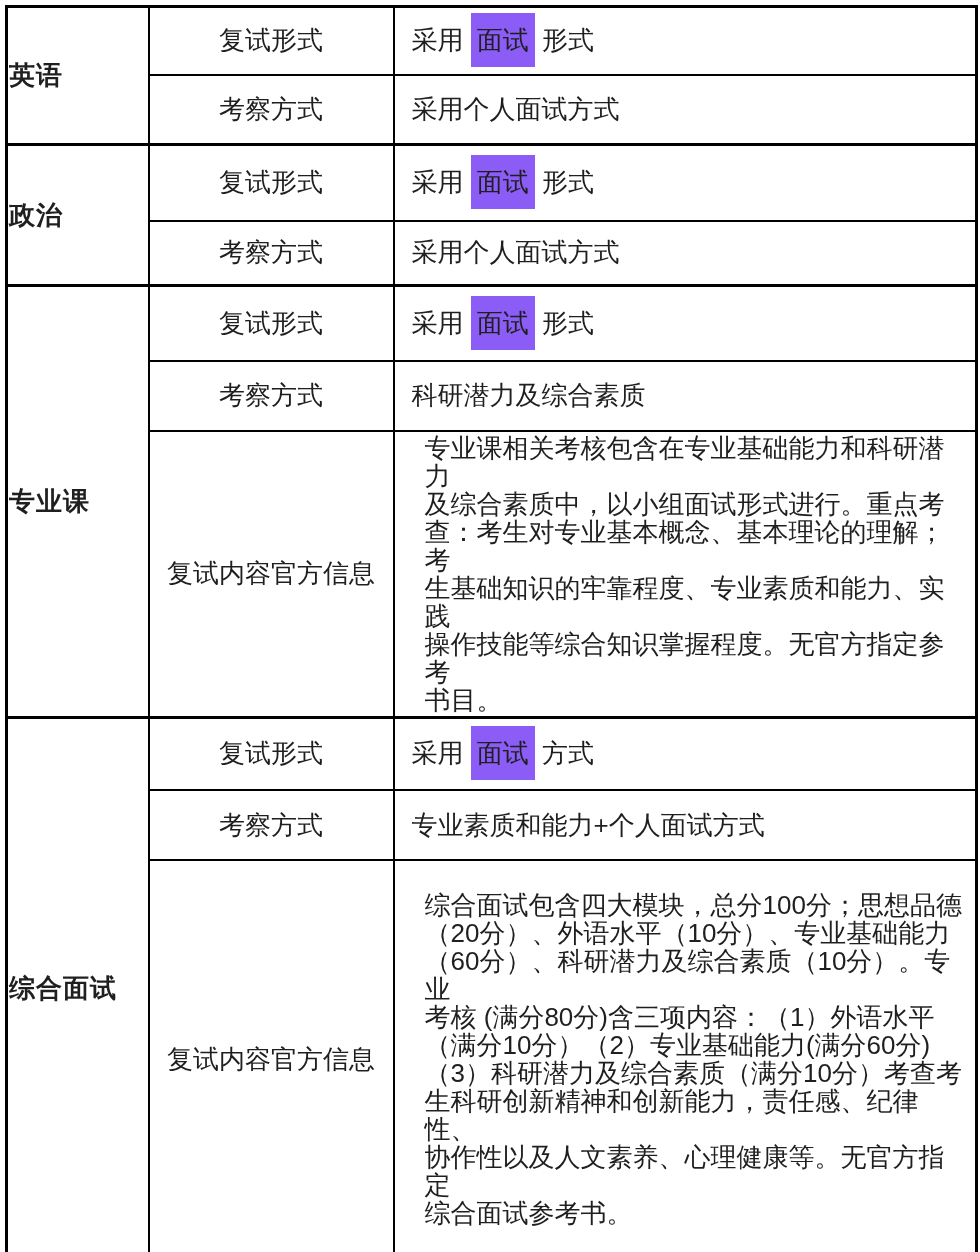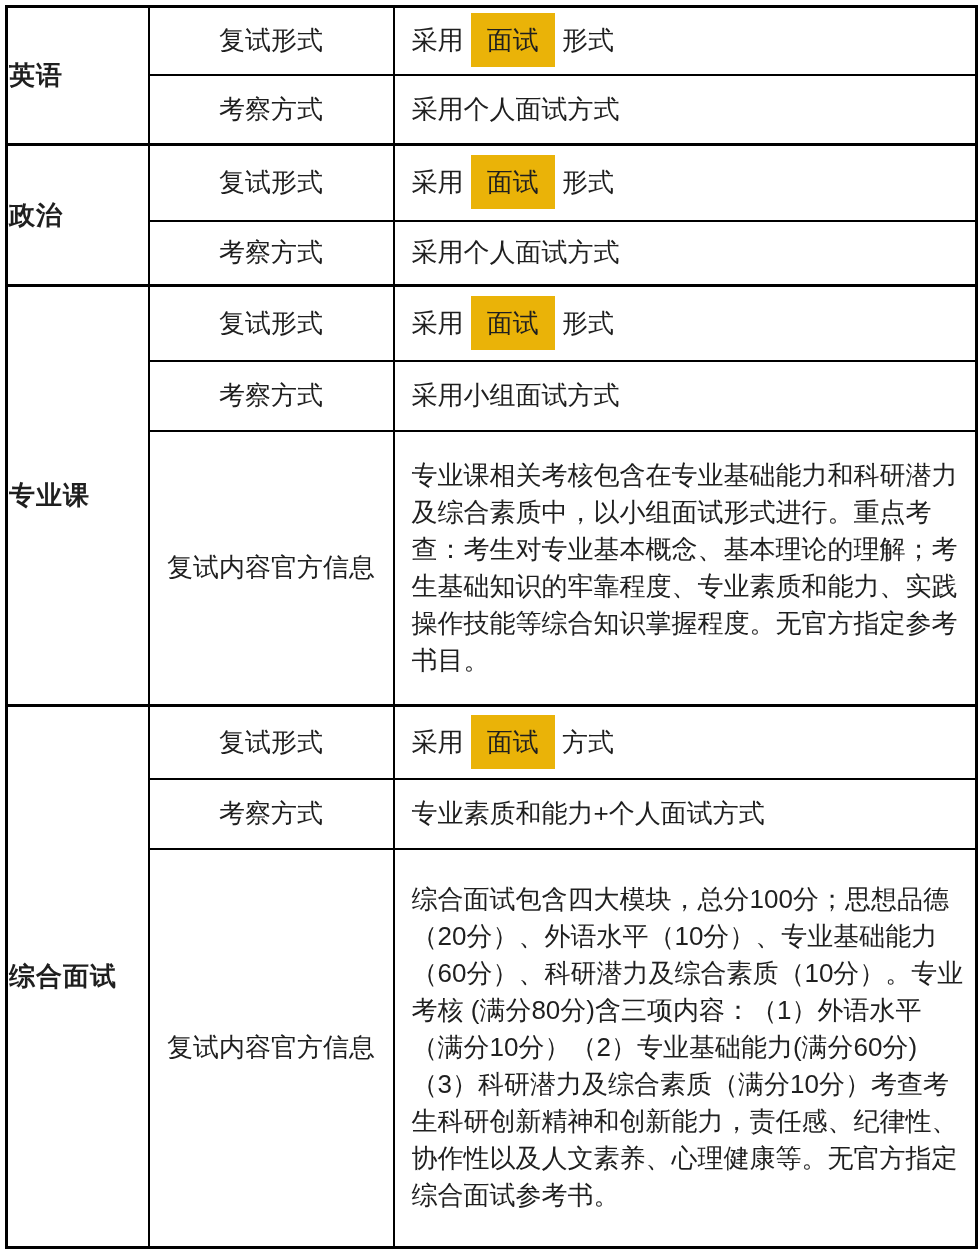--- a/index.html
+++ b/index.html
@@ -41,28 +41,28 @@
   }
   td.rowlabel {
     text-align: center;
     margin-top: 41px;
   }
   td.content {
     text-align: left;
     padding: 0 10px 0 17px;
   }
   td.para {
-    line-height: 37px;
+    line-height: 28px;
     white-space: pre-line;
-    padding: 2px 8px 2px 17px;
+    padding: 2px 8px 2px 30px;
   }
   mark.hl {
-    background: #eab308;
+    background: #8b5cf6;
     color: inherit;
-    padding: 12px 16px;
+    padding: 12px 6px;
   }
 
   .h68  { height: 68px; }
   .h70  { height: 70px; }
   .h76  { height: 76px; }
   .h65  { height: 65px; }
   .h75  { height: 75px; }
   .h275 { height: 275px; }
   .h73  { height: 73px; }
   .h399 { height: 399px; }
@@ -103,21 +103,21 @@
     </tbody>
 
     <tbody>
       <tr class="h75 block-start">
         <td class="subject" rowspan="3">专业课</td>
         <td class="rowlabel">复试形式</td>
         <td class="content"><span>采用 </span><mark class="hl">面试</mark><span> 形式</span></td>
       </tr>
       <tr class="h70">
         <td class="rowlabel">考察方式</td>
-        <td class="content">采用小组面试方式</td>
+        <td class="content">科研潜力及综合素质</td>
       </tr>
       <tr class="h275">
         <td class="rowlabel">复试内容官方信息</td>
         <td class="content para">专业课相关考核包含在专业基础能力和科研潜力
 及综合素质中，以小组面试形式进行。重点考
 查：考生对专业基本概念、基本理论的理解；考
 生基础知识的牢靠程度、专业素质和能力、实践
 操作技能等综合知识掌握程度。无官方指定参考
 书目。</td>
       </tr>

